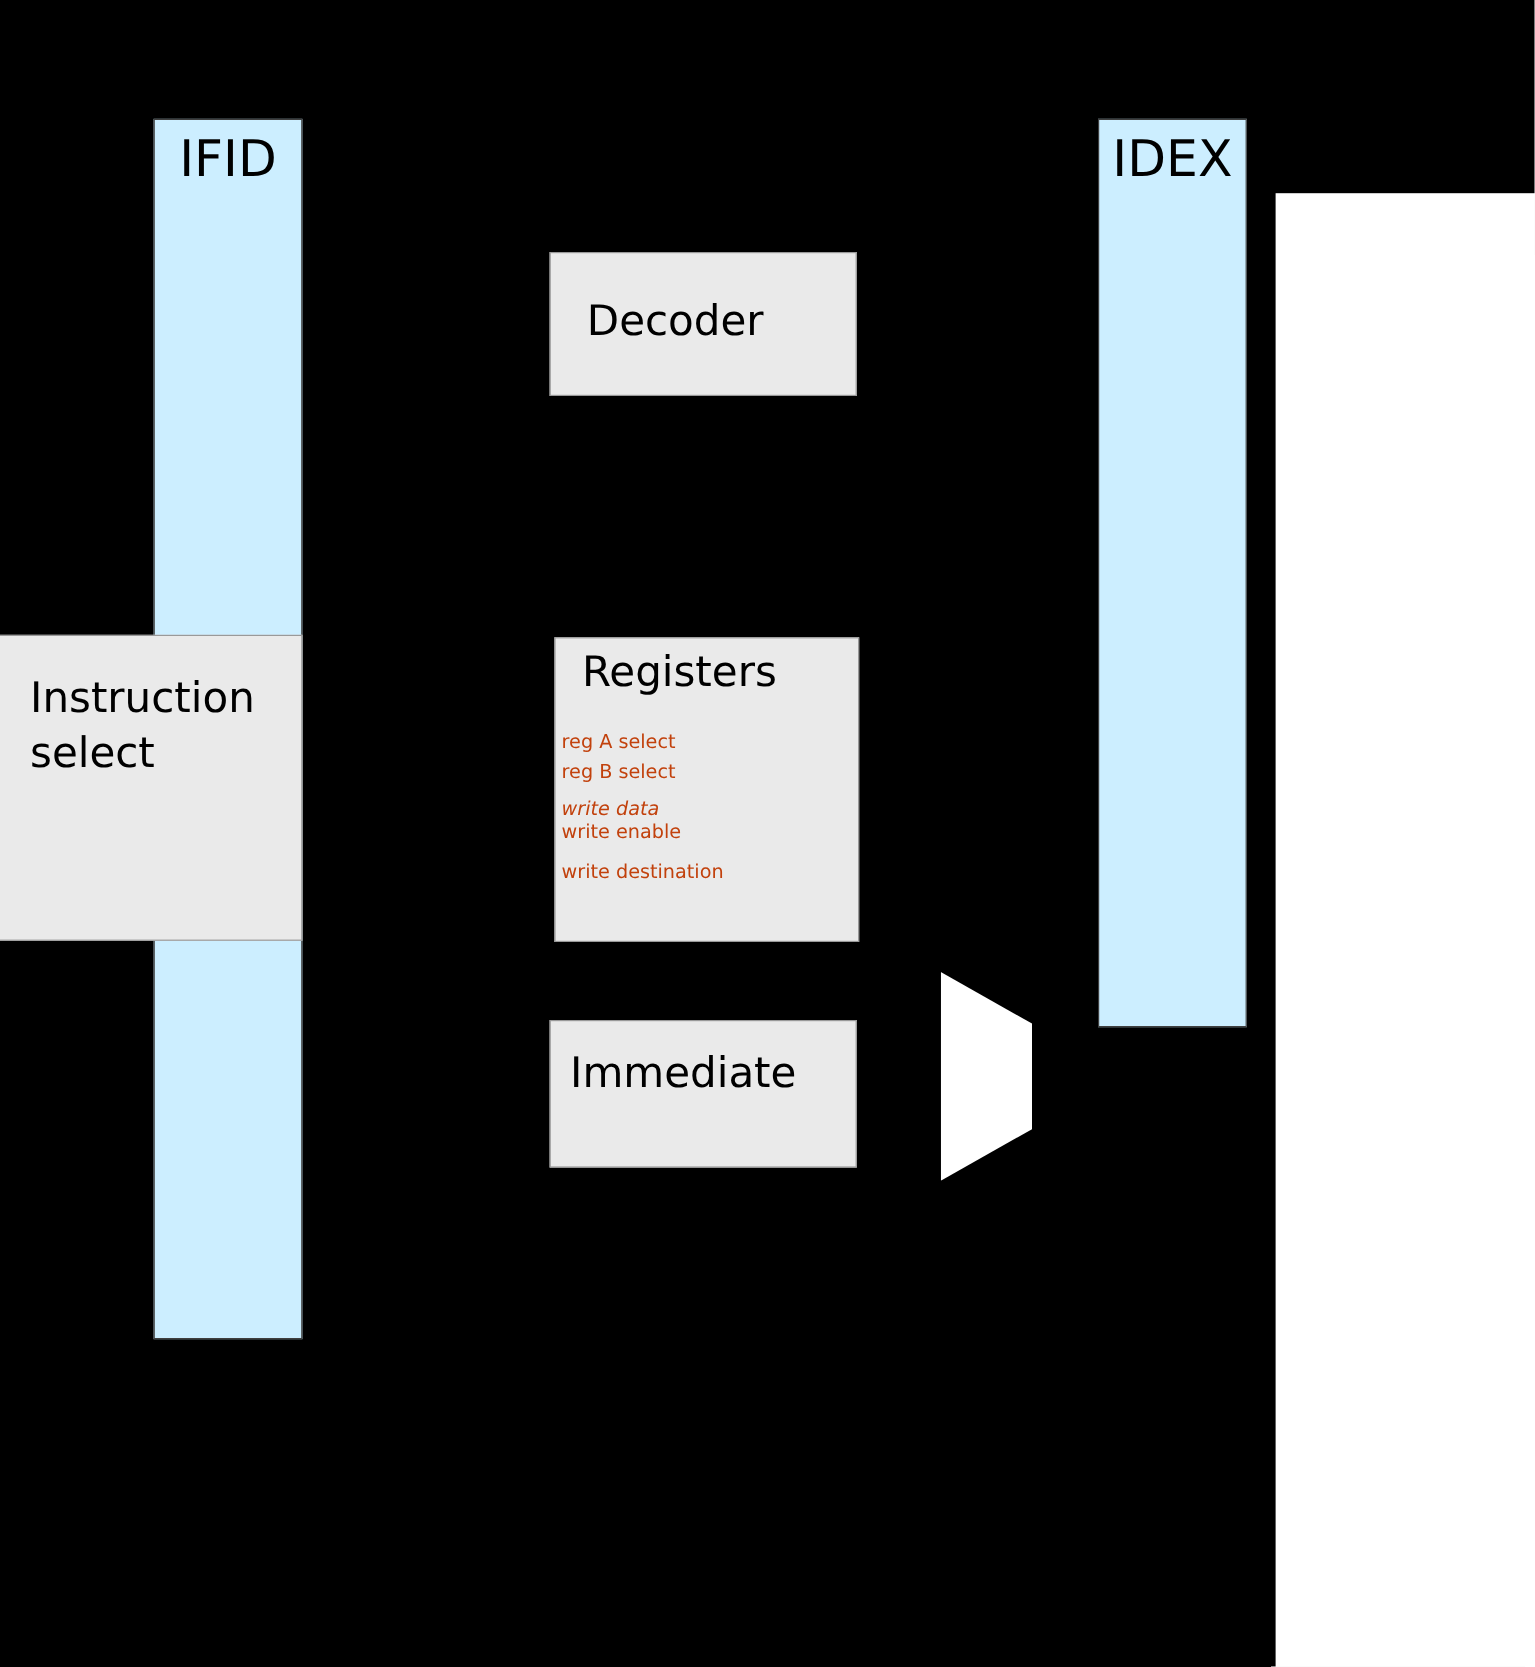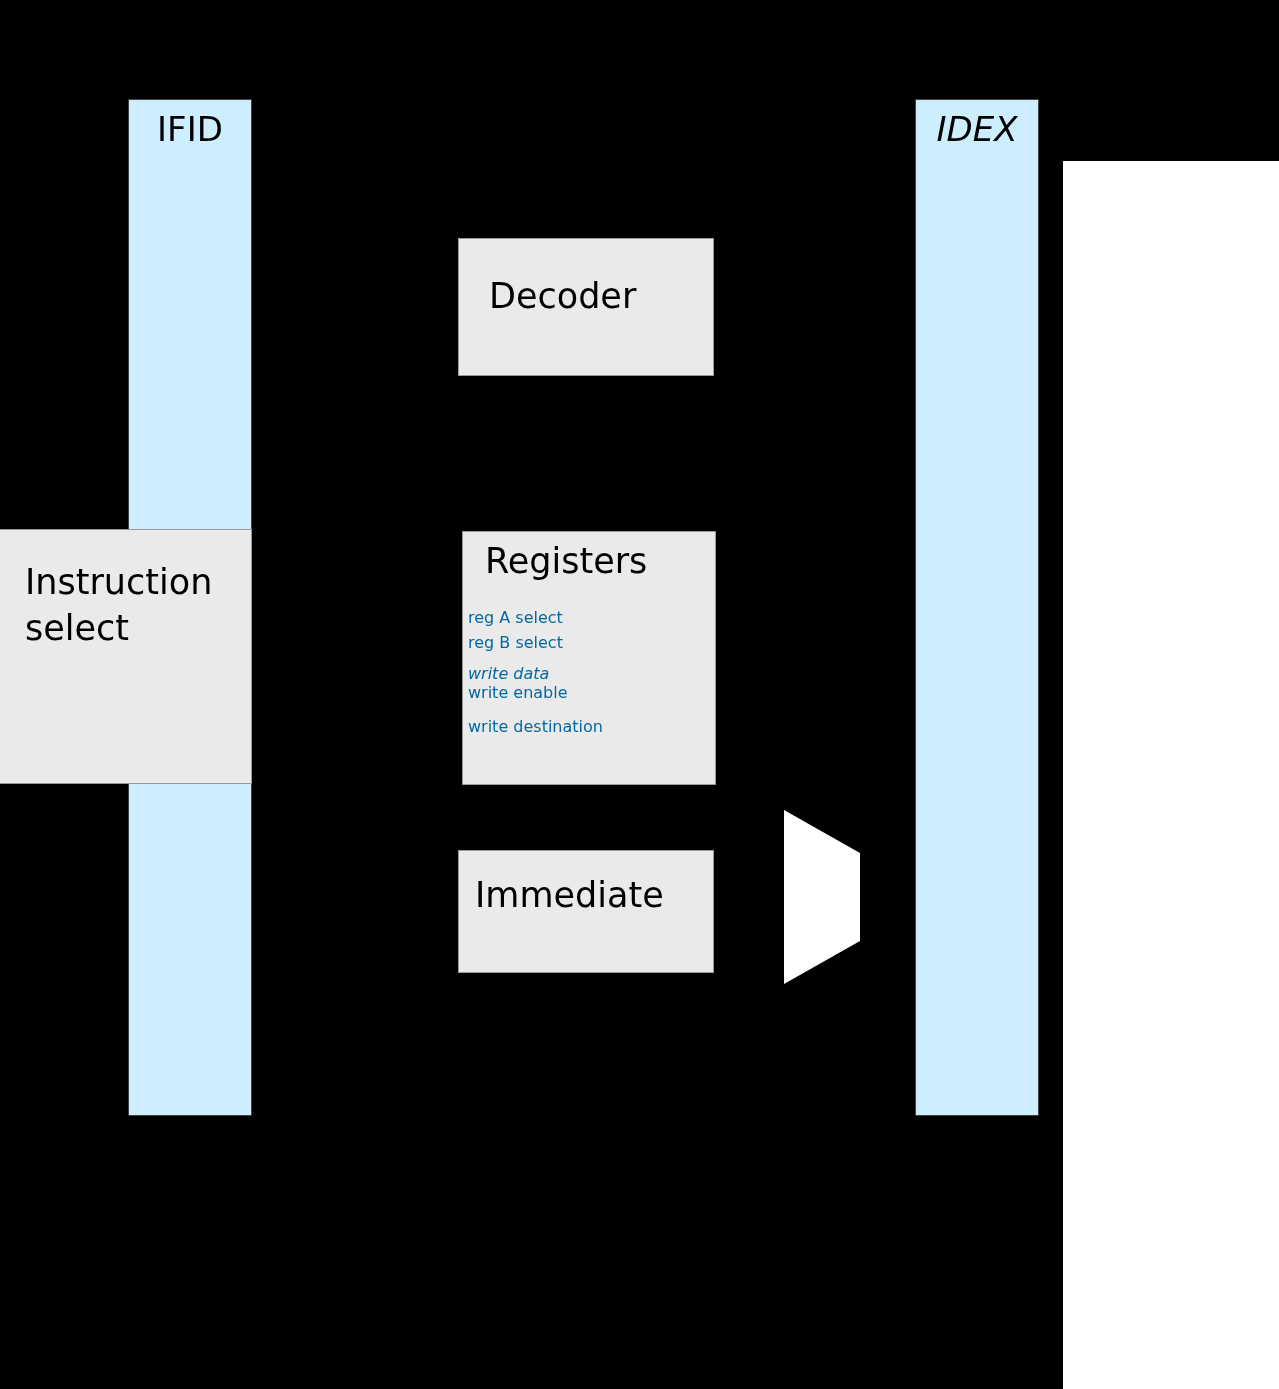--- a/index.html
+++ b/index.html
@@ -40,58 +40,56 @@
     background: #cceeff;
     border: 1px solid #3f3f3f;
     box-sizing: border-box;
   }
   .pipe-reg .pipe-reg-label {
     position: absolute;
     top: 12px;
     left: 0;
     width: 100%;
     text-align: center;
-    font-size: 34px;
+    font-size: 42px;
     color: #000000;
     line-height: 1;
     white-space: nowrap;
   }
   #pipe-ifid {
     left: 128px;
     top: 99px;
     width: 124px;
     height: 1017px;
   }
   #pipe-idex {
     left: 915px;
     top: 99px;
     width: 124px;
-    height: 1017px;
-    font-style: italic;
+    height: 757px;
   }
   
   .unit-box {
     position: absolute;
     background: #eaeaea;
     border: 1px solid #999999;
     box-sizing: border-box;
   }
   .unit-title {
     position: absolute;
     font-size: 35px;
     color: #000000;
     line-height: 1;
     white-space: nowrap;
   }
   #box-decoder {
     left: 458px;
     top: 210px;
     width: 256px;
-    height: 138px;
-    margin-top: 28px;
+    height: 120px;
   }
   #box-decoder .unit-title {
     left: 30px;
     top: 40px;
   }
   #box-instruction-memory {
     left: -46px;
     top: 529px;
     width: 298px;
     height: 255px;
@@ -114,21 +112,21 @@
     top: 12px;
   }
   .signal-list {
     position: absolute;
     left: 5px;
     top: 78px;
     width: 240px;
   }
   .signal-item {
     font-size: 16px;
-    color: #0369a1;
+    color: #c2410c;
     line-height: 1.0;
     white-space: nowrap;
   }
   #box-immediate {
     left: 458px;
     top: 850px;
     width: 256px;
     height: 123px;
     padding-left: 20px;
   }

